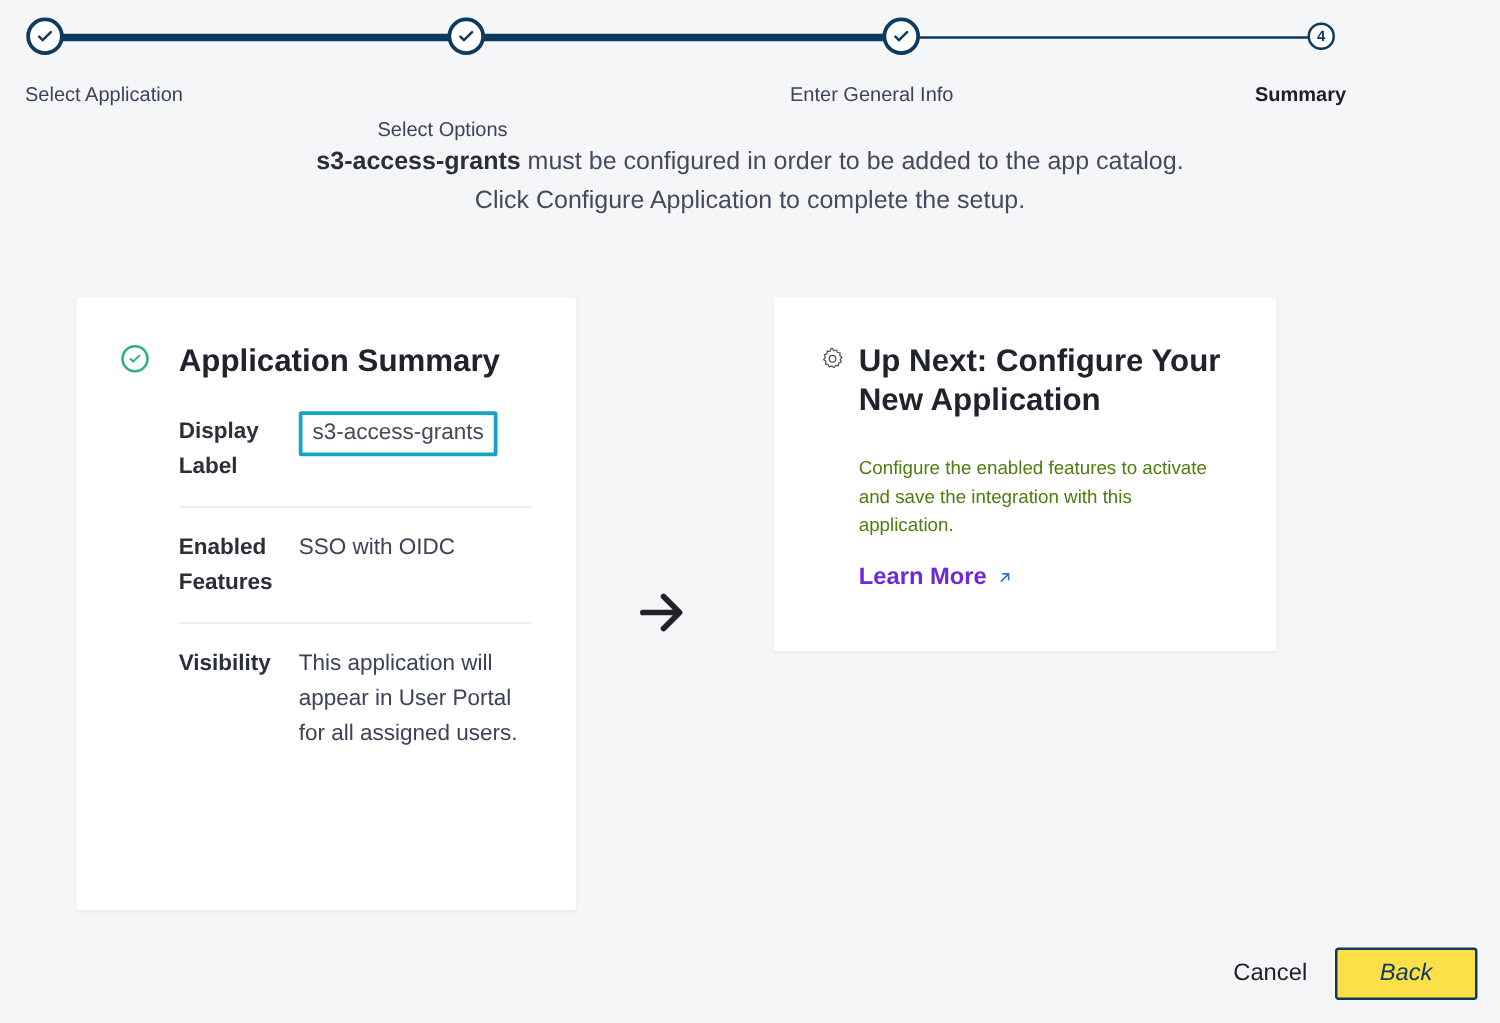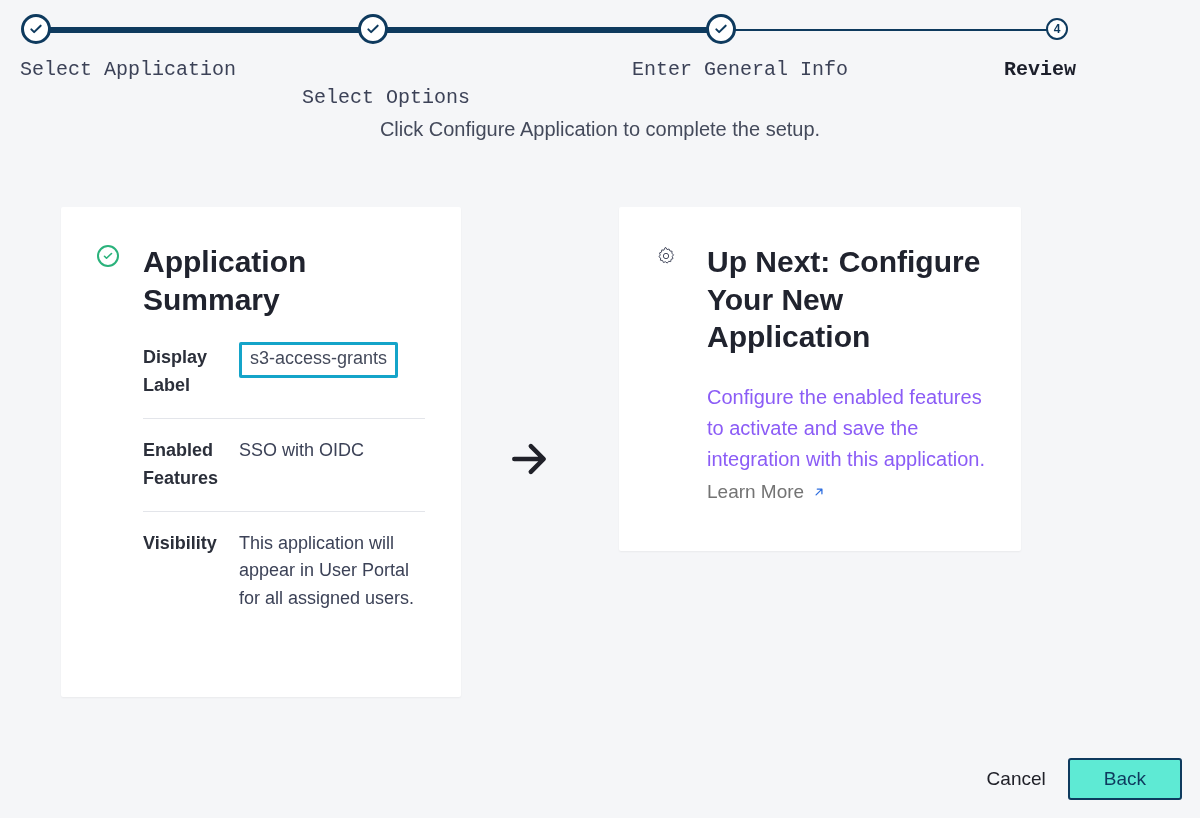--- a/index.html
+++ b/index.html
@@ -60,24 +60,23 @@
   }
   .step-node svg { display: block; }
   .step-num {
     font-size: 12px;
     font-weight: 600;
     color: #0e3a5e;
   }
 
   .step-label {
     position: absolute;
-    top: 58px;
-    font-size: 20px;
+    top: 68px;
+    font-size: 16px;
     color: #3c4257;
-    font-family: Liberation Mono, monospace;
   }
   .step-label.active { font-weight: 600; color: #1c1f2b; }
 
   
   .n1  { left: 21px; }  
   .l1  { left: 20px; }
   .n2  { left: 358px; }
   .l2  { left: 302px; margin-top: 28px; }
   .n3  { left: 706px; }
   .l3  { left: 632px; text-align: right; }
@@ -116,35 +115,35 @@
     width: 400px;
     height: 490px;
     display: flex;
     gap: 22px;
   }
   .card-right {
     left: 619px; top: 0;
     width: 402px;
     padding-bottom: 48px;
     display: flex;
-    gap: 28px;
+    gap: 8px;
   }
 
   .card-icon {
     flex: 0 0 24px;
     margin-top: 2px;
   }
 
   .card-body {
     flex: 1 1 auto;
   }
 
   .card h2 {
     margin: 0 0 26px 0;
-    font-size: 30px;
+    font-size: 25px;
     font-weight: 700;
     color: #20232e;
     line-height: 1.25;
   }
 
   .field {
     border-bottom: 1px solid #e3e5ea;
     padding: 18px 0;
     display: grid;
     grid-template-columns: 88px 1fr;
@@ -172,29 +171,29 @@
   .big-arrow {
     position: absolute;
     left: 497px; top: 220px;
     width: 64px; height: 64px;
     display: flex; align-items: center; justify-content: center;
   }
   .big-arrow svg { display:block; }
 
   
   .desc {
-    font-size: 20px;
-    color: #8b5cf6;
+    font-size: 15px;
+    color: #4d7c0f;
     line-height: 1.55;
-    margin-bottom: 6px;
+    margin-bottom: 19px;
   }
   .learn-link {
-    color: #737373;
+    color: #6d28d9;
     font-size: 19px;
-    font-weight: 400;
+    font-weight: 700;
     display: inline-flex;
     align-items: center;
     gap: 8px;
     text-decoration: none;
   }
   .learn-link svg { display:block; }
 
   
   .footer {
     position: absolute;
@@ -208,27 +207,28 @@
   }
   .btn-text {
     background: none;
     border: none;
     font-size: 19px;
     color: #202129;
     padding: 8px 16px;
     cursor: pointer;
   }
   .btn-outline {
-    background: #5eead4;
+    background: #fde047;
     border: 2px solid #0e3a5e;
     border-radius: 3px;
     font-size: 19px;
     color: #0e3a5e;
     padding: 8px 34px;
     cursor: pointer;
+    font-style: italic;
   }
   .btn-primary {
     background: #3fc4bf;
     border: 3px solid #0f94b8;
     border-radius: 3px;
     font-size: 19px;
     color: #103042;
     padding: 8px 22px;
     cursor: pointer;
   }
@@ -273,24 +273,27 @@
     <div class="step-node n3">
       <svg width="16" height="16" viewBox="0 0 24 24">
         <path d="M5 12.5l4.2 4.2L19 7" stroke="#0e3a5e" stroke-width="3" fill="none" stroke-linecap="round" stroke-linejoin="round"></path>
       </svg>
     </div>
     <div class="step-label l3">Enter General Info</div>
 
     <div class="step-node small n4">
       <span class="step-num">4</span>
     </div>
-    <div class="step-label l4 active">Review</div>
+    <div class="step-label l4 active">Summary</div>
   </div>
 
   <div class="banner">
+    <div>
+      <span class="bold">s3-access-grants</span><span> must be configured in order to be added to the app catalog.</span>
+    </div>
     <div>Click Configure Application to complete the setup.</div>
   </div>
 
   <div class="cards">
 
     <div class="card card-left">
       <div class="card-icon">
         <div class="ok-circle">
           <svg width="12" height="12" viewBox="0 0 24 24">
               <path d="M5 12.5l4 4L19 7" stroke="#2ab27b" stroke-width="3.2" fill="none" stroke-linecap="round" stroke-linejoin="round"></path>

